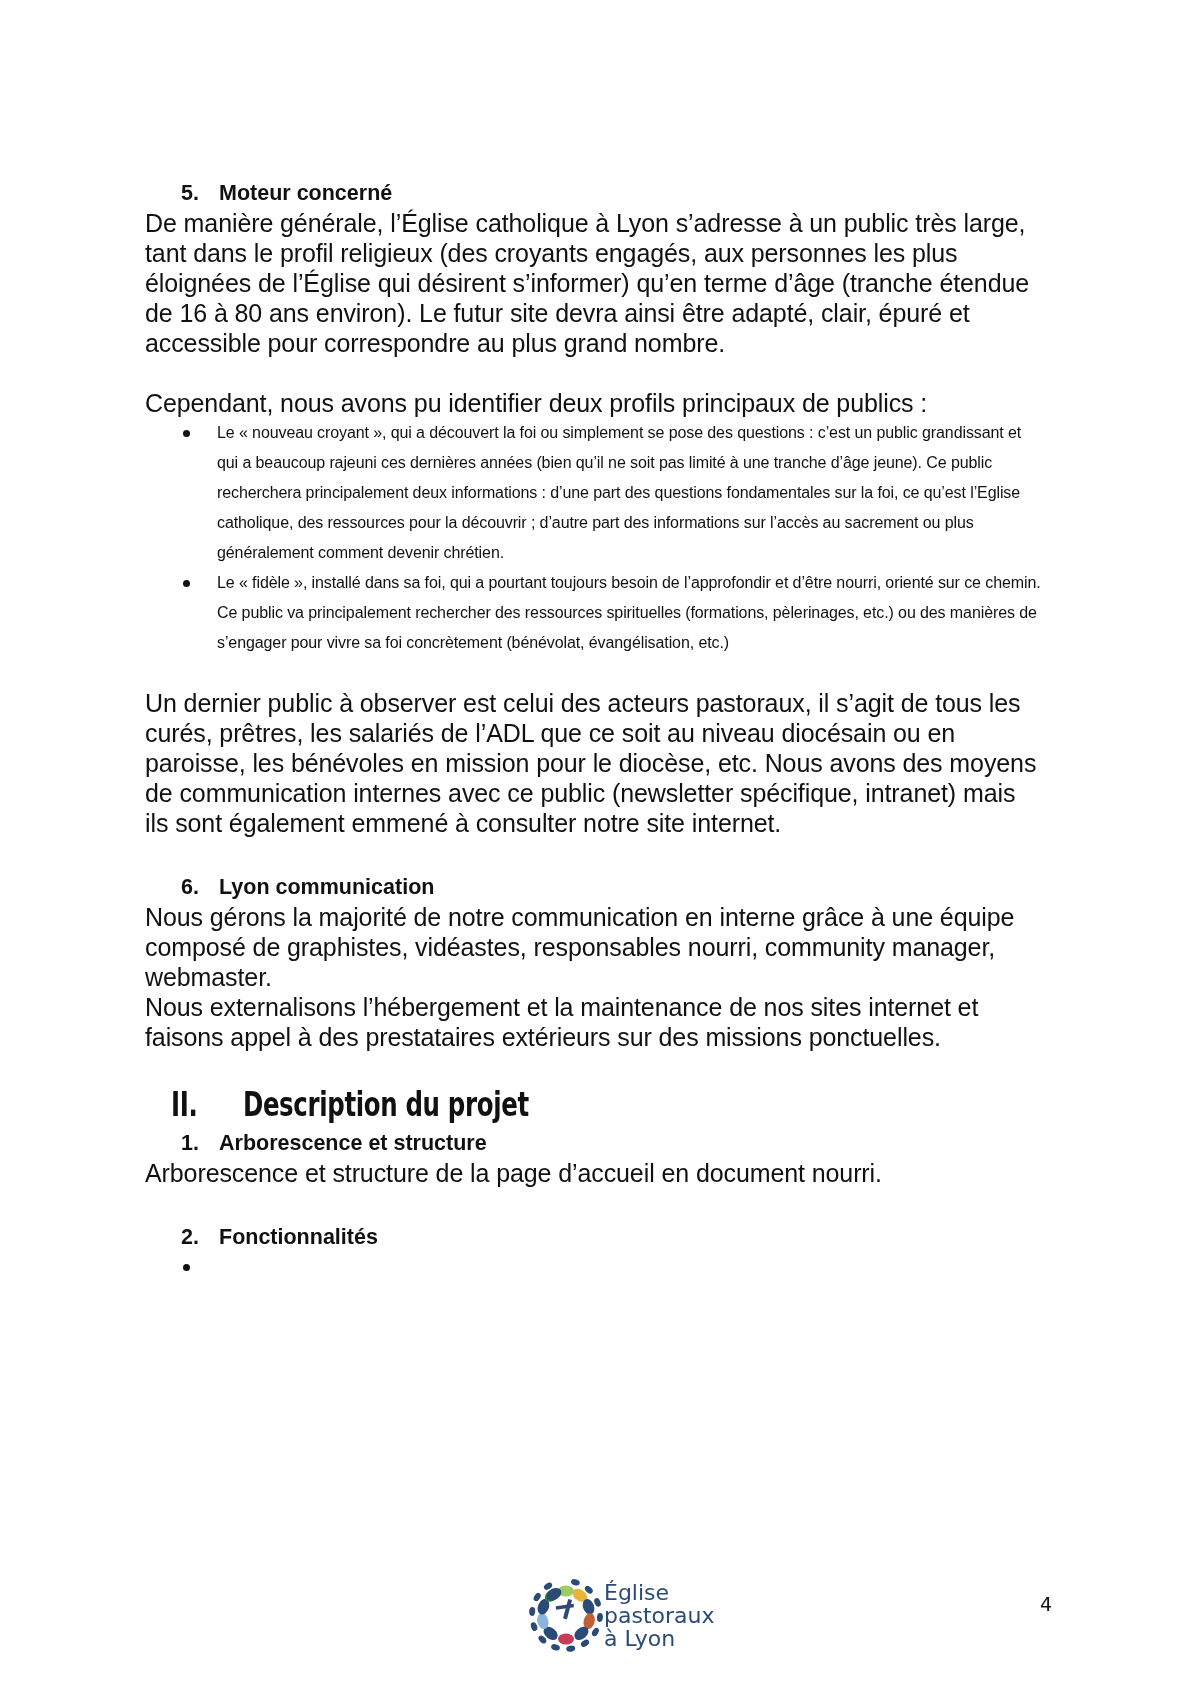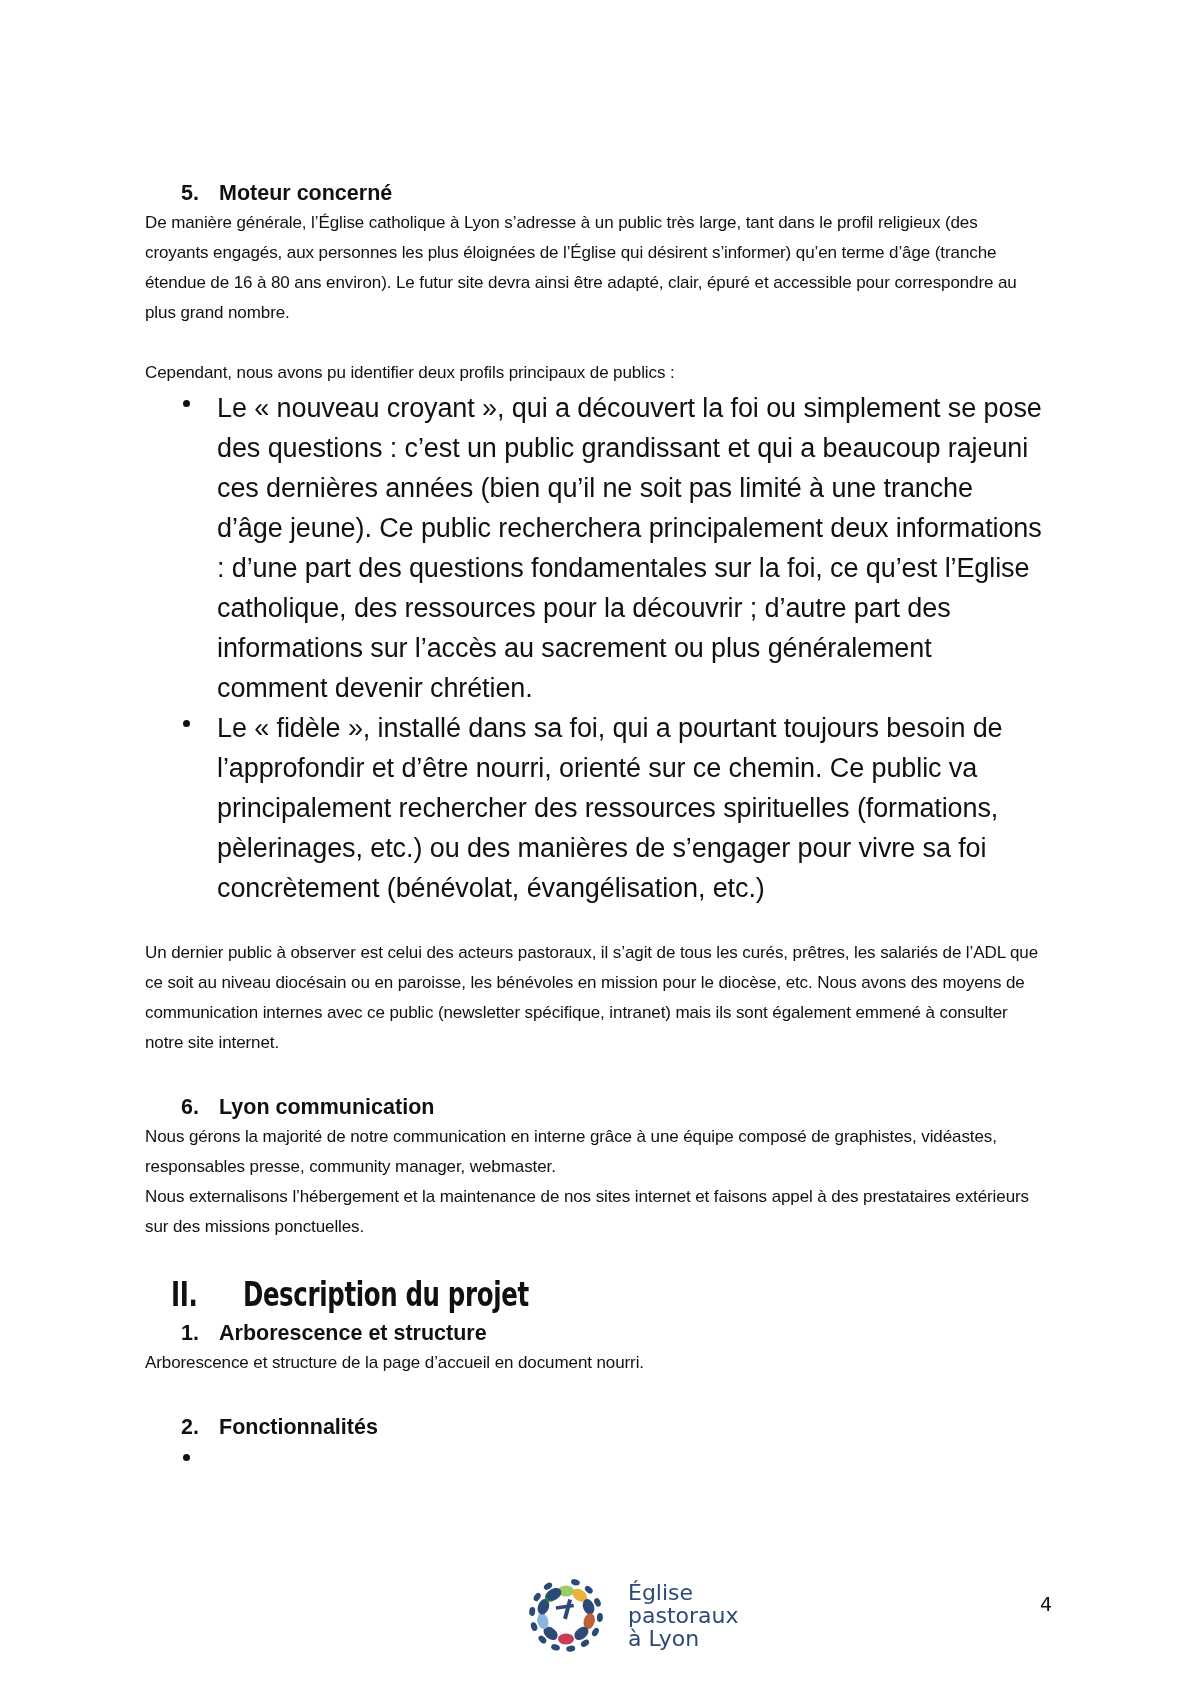--- a/index.html
+++ b/index.html
@@ -15,21 +15,21 @@
       font-family: "Liberation Sans", "DejaVu Sans", sans-serif;
       color: #111111;
     }
     .page {
       position: absolute;
       left: 145px;
       top: 178px;
       width: 900px;
     }
     .p {
-      font-size: 17px;
+      font-size: 25px;
       line-height: 30px;
       margin: 0;
       letter-spacing: -0.1px;
     }
     .h3 {
       font-size: 21.5px;
       font-weight: bold;
       line-height: 30px;
       margin: 0;
       padding-left: 36px;
@@ -58,22 +58,22 @@
     .gap-lg { height: 30px; }
     .gap-xl { height: 34px; }
     ul.bullets {
       list-style: none;
       margin: 0;
       padding: 0;
     }
     ul.bullets li {
       position: relative;
       padding-left: 72px;
-      font-size: 27px;
-      line-height: 40px;
+      font-size: 16px;
+      line-height: 30px;
       letter-spacing: -0.1px;
     }
     ul.bullets li .bullet {
       position: absolute;
       left: 38px;
       top: 12px;
       width: 7px;
       height: 7px;
       border-radius: 50%;
       background: #111111;
@@ -83,21 +83,21 @@
       left: 528px;
       top: 1578px;
       display: flex;
       align-items: center;
     }
     .footer-logo svg {
       width: 76px;
       height: 74px;
     }
     .logo-text {
-      margin-left: 24px;
+      margin-left: 0;
       font-family: "DejaVu Sans", sans-serif;
       font-size: 22px;
       line-height: 23px;
       color: #2c4a78;
     }
     .page-number {
       position: absolute;
       left: 1040px;
       top: 1593px;
       font-size: 19px;
@@ -133,21 +133,21 @@
   <div class="gap-lg"></div>
 
   <p class="p">Un dernier public à observer est celui des acteurs pastoraux, il s’agit de tous les curés, prêtres, les salariés de l’ADL que ce soit au niveau diocésain ou en paroisse, les bénévoles en mission pour le diocèse, etc. Nous avons des moyens de communication internes avec ce public (newsletter spécifique, intranet) mais ils sont également emmené à consulter notre site internet.</p>
 
   <div class="gap-xl"></div>
 
   <h3 class="h3">
     <span class="num">6.</span>
     <span>Lyon communication</span>
   </h3>
-  <p class="p">Nous gérons la majorité de notre communication en interne grâce à une équipe composé de graphistes, vidéastes, responsables presse, community manager, webmaster.</p>
+  <p class="p">Nous gérons la majorité de notre communication en interne grâce à une équipe composé de graphistes, vidéastes, responsables nourri, community manager, webmaster.</p>
   <p class="p">Nous externalisons l’hébergement et la maintenance de nos sites internet et faisons appel à des prestataires extérieurs sur des missions ponctuelles.</p>
 
   <div style="height:28px"></div>
 
   <h2 class="h2">
     <span class="num">II.</span>
     <span>Description du projet</span>
   </h2>
 
   <h3 class="h3">

